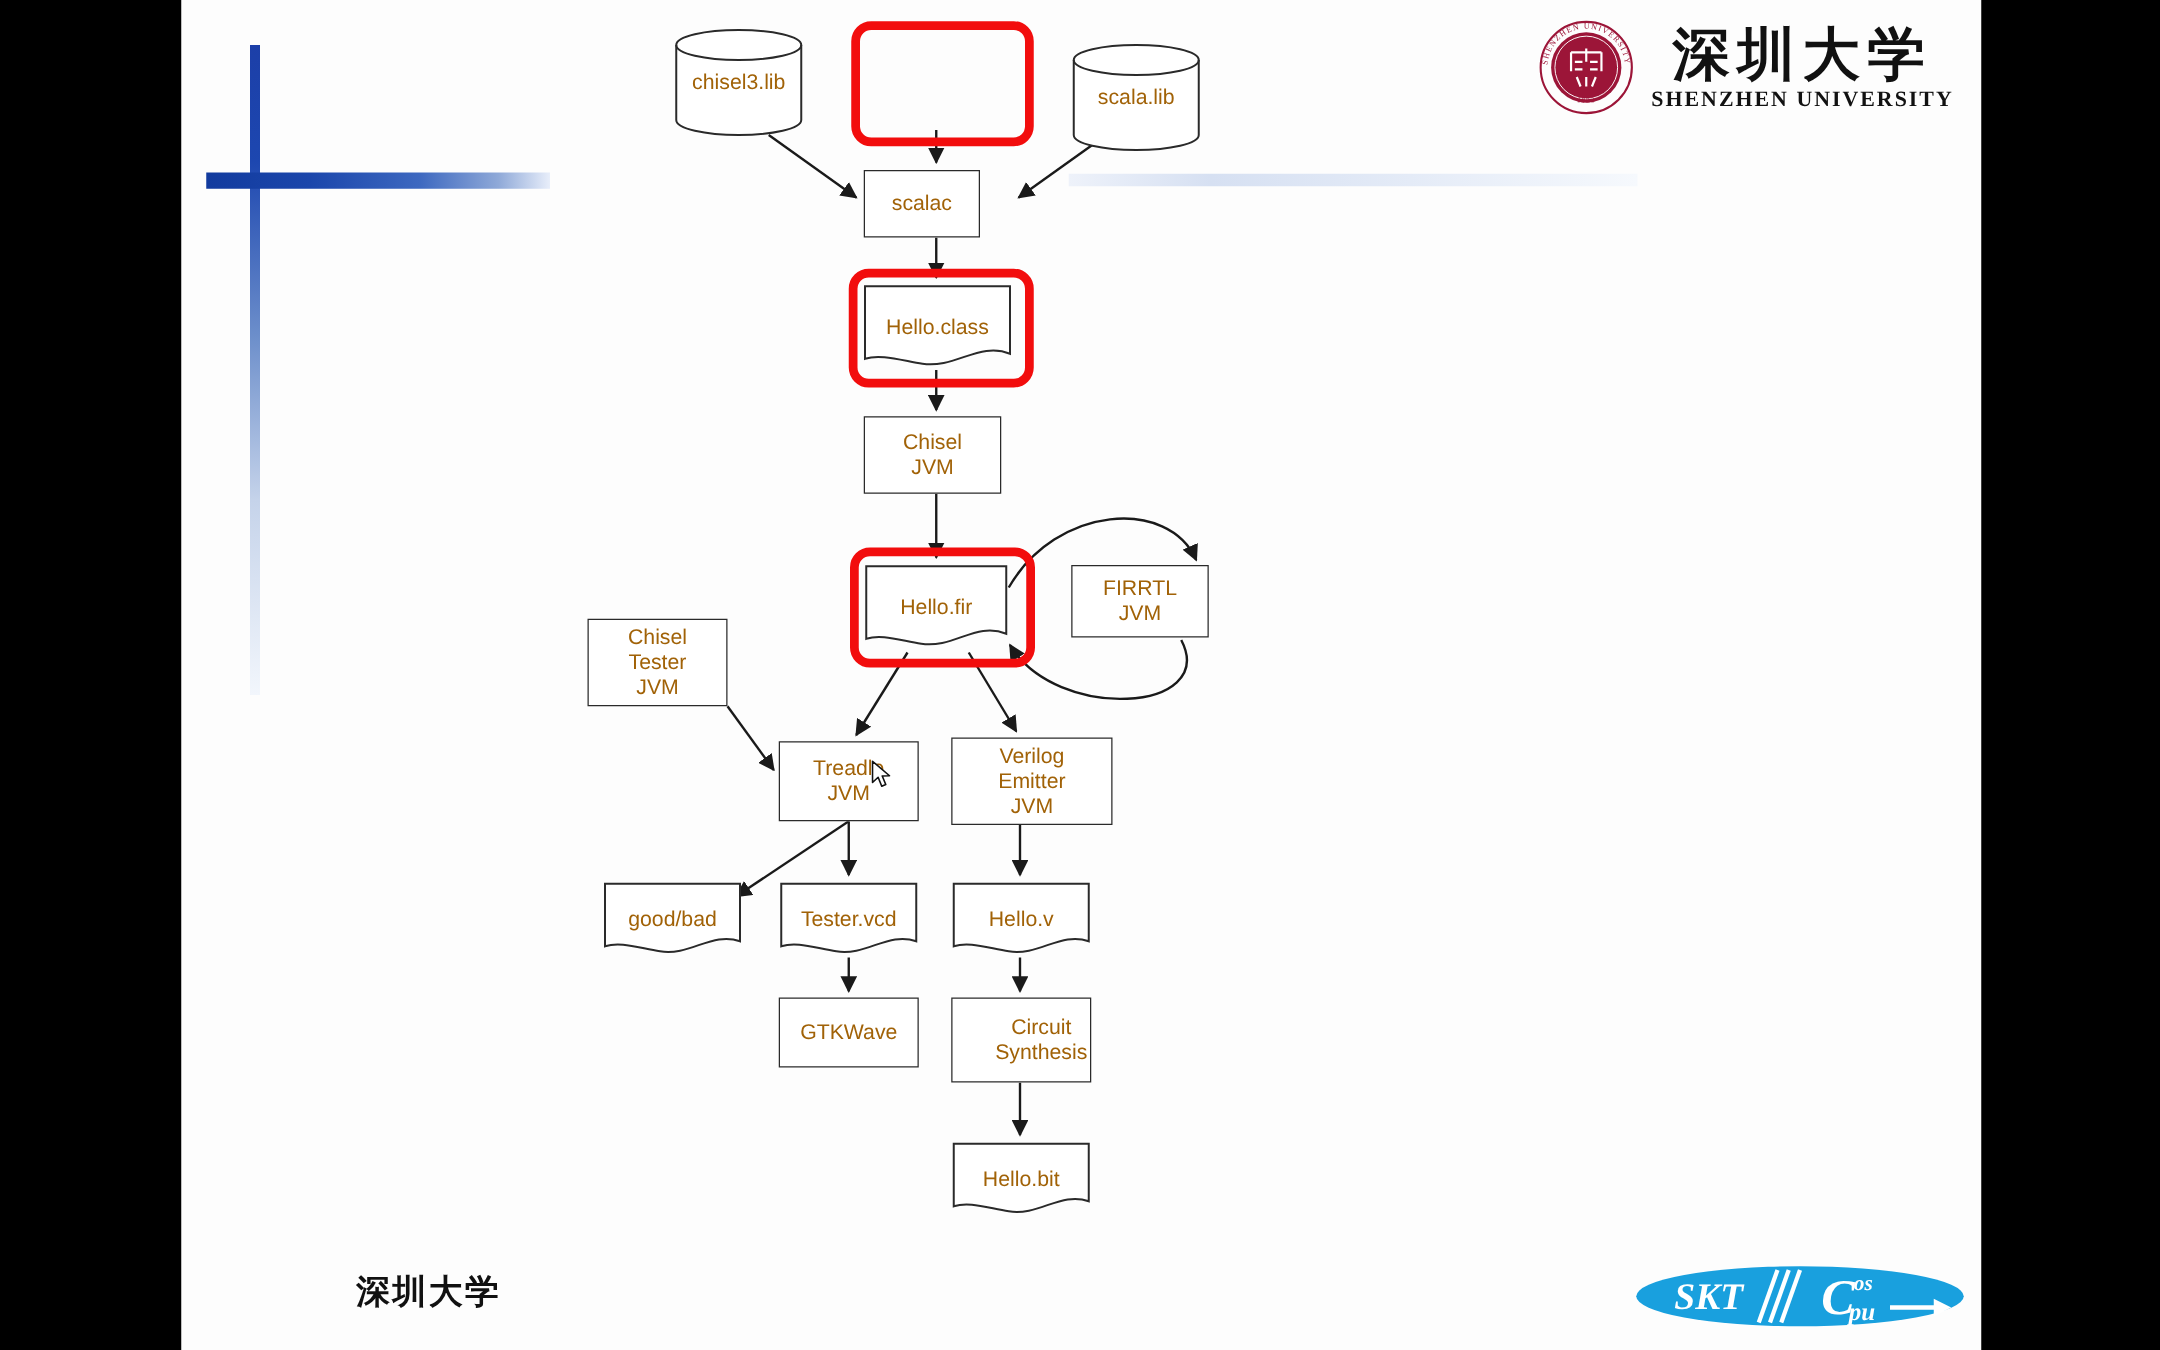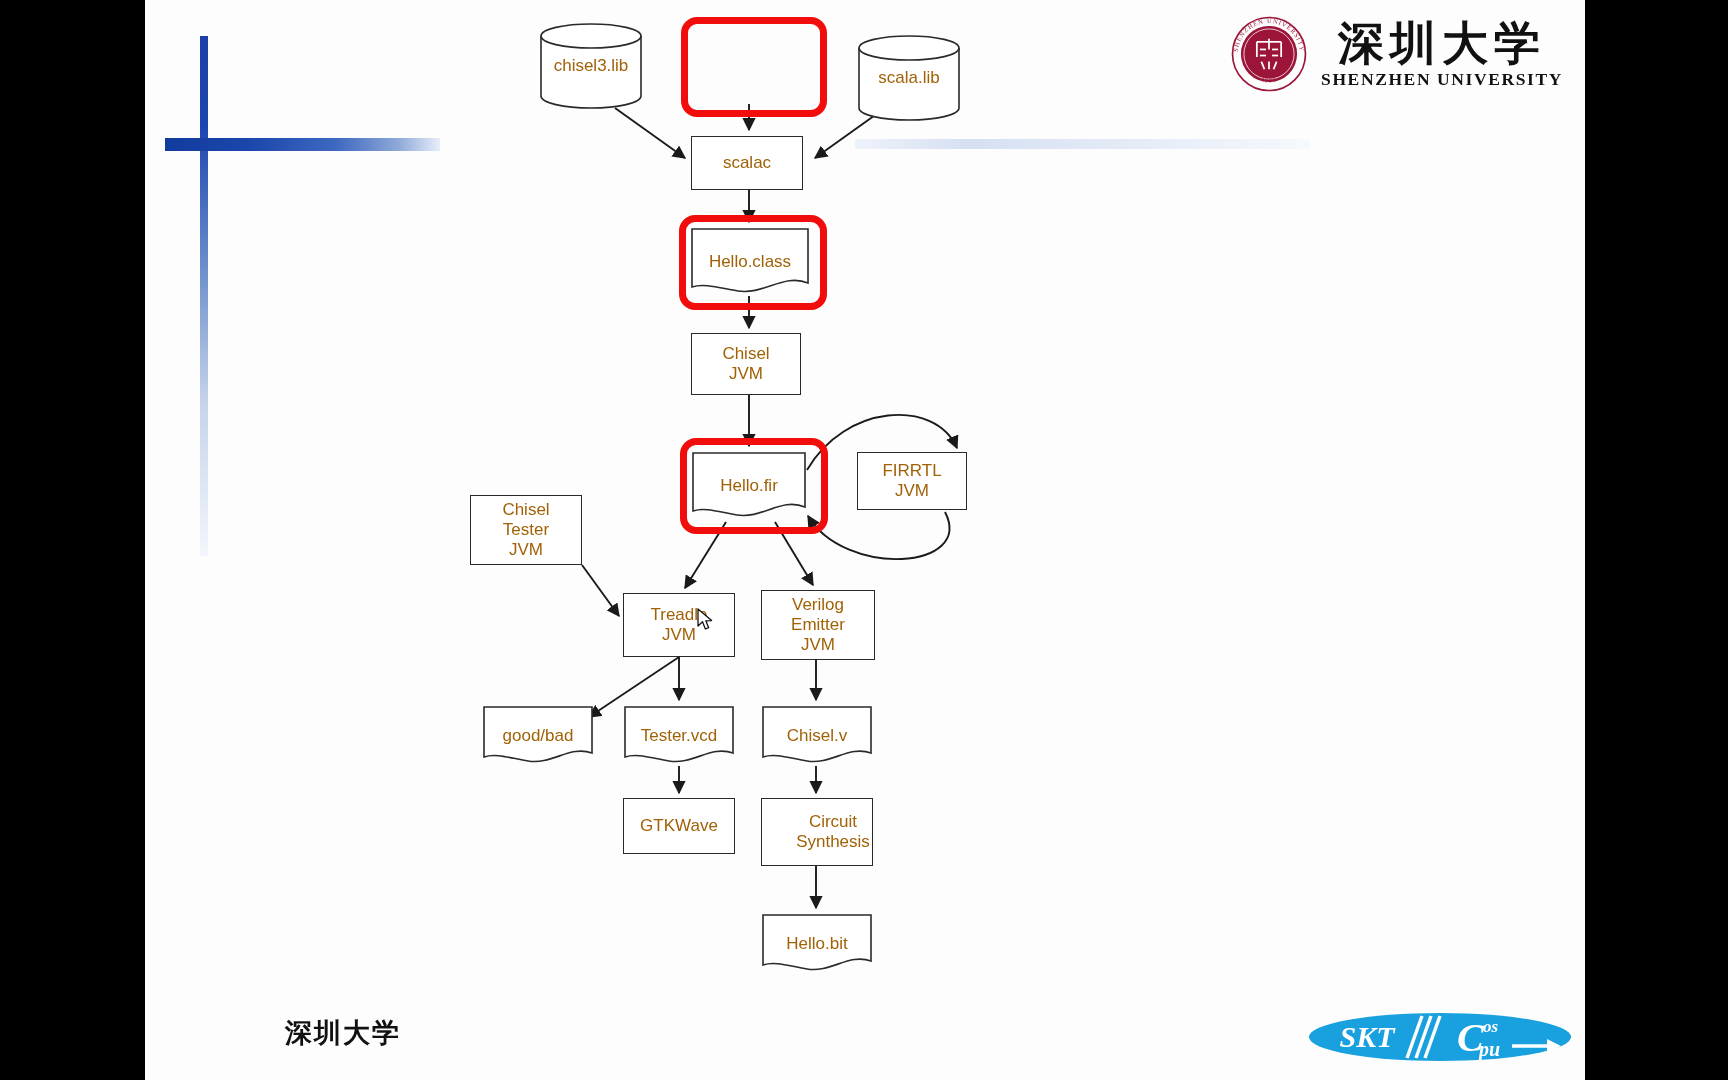--- a/index.html
+++ b/index.html
@@ -308,46 +308,46 @@
         <svg viewBox="0 0 112 62" preserveAspectRatio="none">
           <path d="M2 2 L110 2 L110 48 C88 40 70 60 46 56 C28 53 14 48 2 52 Z" fill="#ffffff" stroke="#2a2a2a" stroke-width="1.6"></path>
         </svg>
         <span class="doc-label">Tester.vcd</span>
       </div>
 
       <div class="node doc" style="left:616px;top:705px;width:112px;height:62px;">
         <svg viewBox="0 0 112 62" preserveAspectRatio="none">
           <path d="M2 2 L110 2 L110 48 C88 40 70 60 46 56 C28 53 14 48 2 52 Z" fill="#ffffff" stroke="#2a2a2a" stroke-width="1.6"></path>
         </svg>
-        <span class="doc-label">Chisel.v</span>
+        <span class="doc-label">Hello.v</span>
       </div>
 
       <div class="node doc" style="left:616px;top:913px;width:112px;height:62px;">
         <svg viewBox="0 0 112 62" preserveAspectRatio="none">
           <path d="M2 2 L110 2 L110 48 C88 40 70 60 46 56 C28 53 14 48 2 52 Z" fill="#ffffff" stroke="#2a2a2a" stroke-width="1.6"></path>
         </svg>
         <span class="doc-label">Hello.bit</span>
       </div>
 
-      <div class="node proc" style="left:546px;top:136px;width:112px;height:54px;">scalac</div>
+      <div class="node proc" style="left:546px;top:136px;width:93px;height:54px;">scalac</div>
 
       <div class="node proc" style="left:546px;top:333px;width:110px;height:62px;">Chisel
 JVM</div>
 
       <div class="node proc" style="left:712px;top:452px;width:110px;height:58px;">FIRRTL
 JVM</div>
 
       <div class="node proc" style="left:325px;top:495px;width:112px;height:70px;">Chisel
 Tester
 JVM</div>
 
       <div class="node proc" style="left:478px;top:593px;width:112px;height:64px;">Treadle
 JVM</div>
 
-      <div class="node proc" style="left:616px;top:590px;width:114px;height:70px;">Verilog
+      <div class="node proc" style="left:616px;top:590px;width:129px;height:70px;">Verilog
 Emitter
 JVM</div>
 
       <div class="node proc" style="left:478px;top:798px;width:112px;height:56px;">GTKWave</div>
 
       <div class="node proc" style="left:616px;top:798px;width:112px;height:68px;padding-left:32px;">Circuit
 Synthesis</div>
 
       <svg id="cursor" viewBox="0 0 18 24">
         <path d="M1 1 L1 18 L5.5 13.8 L8.4 21 L11.6 19.6 L8.8 12.8 L14.6 12.6 Z" fill="#ffffff" stroke="#111111" stroke-width="1.3" stroke-linejoin="round"></path>

